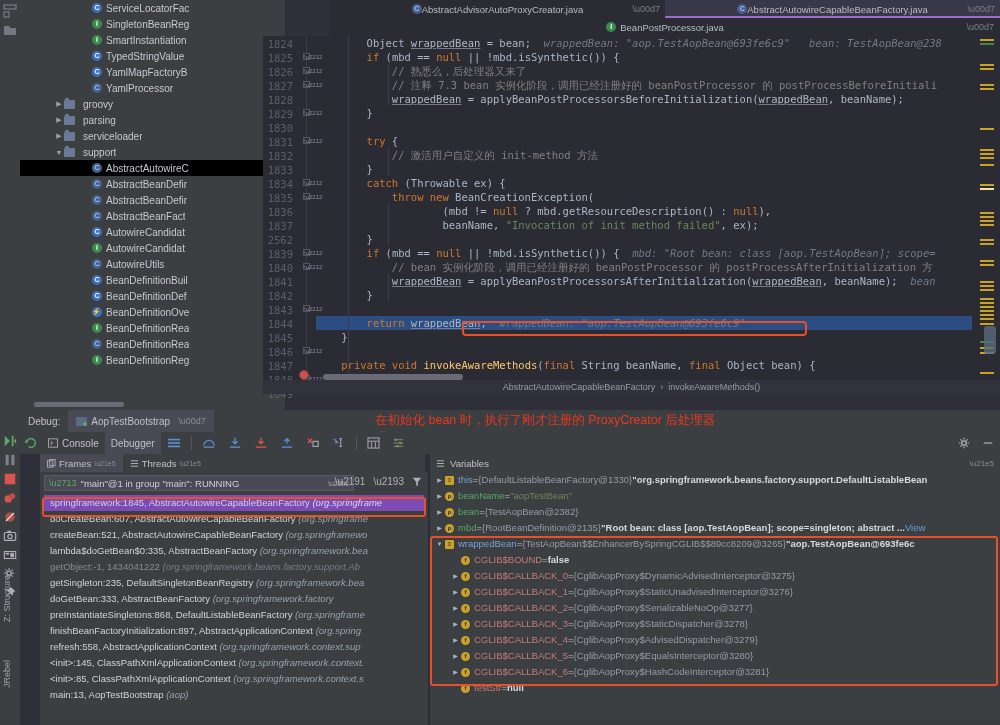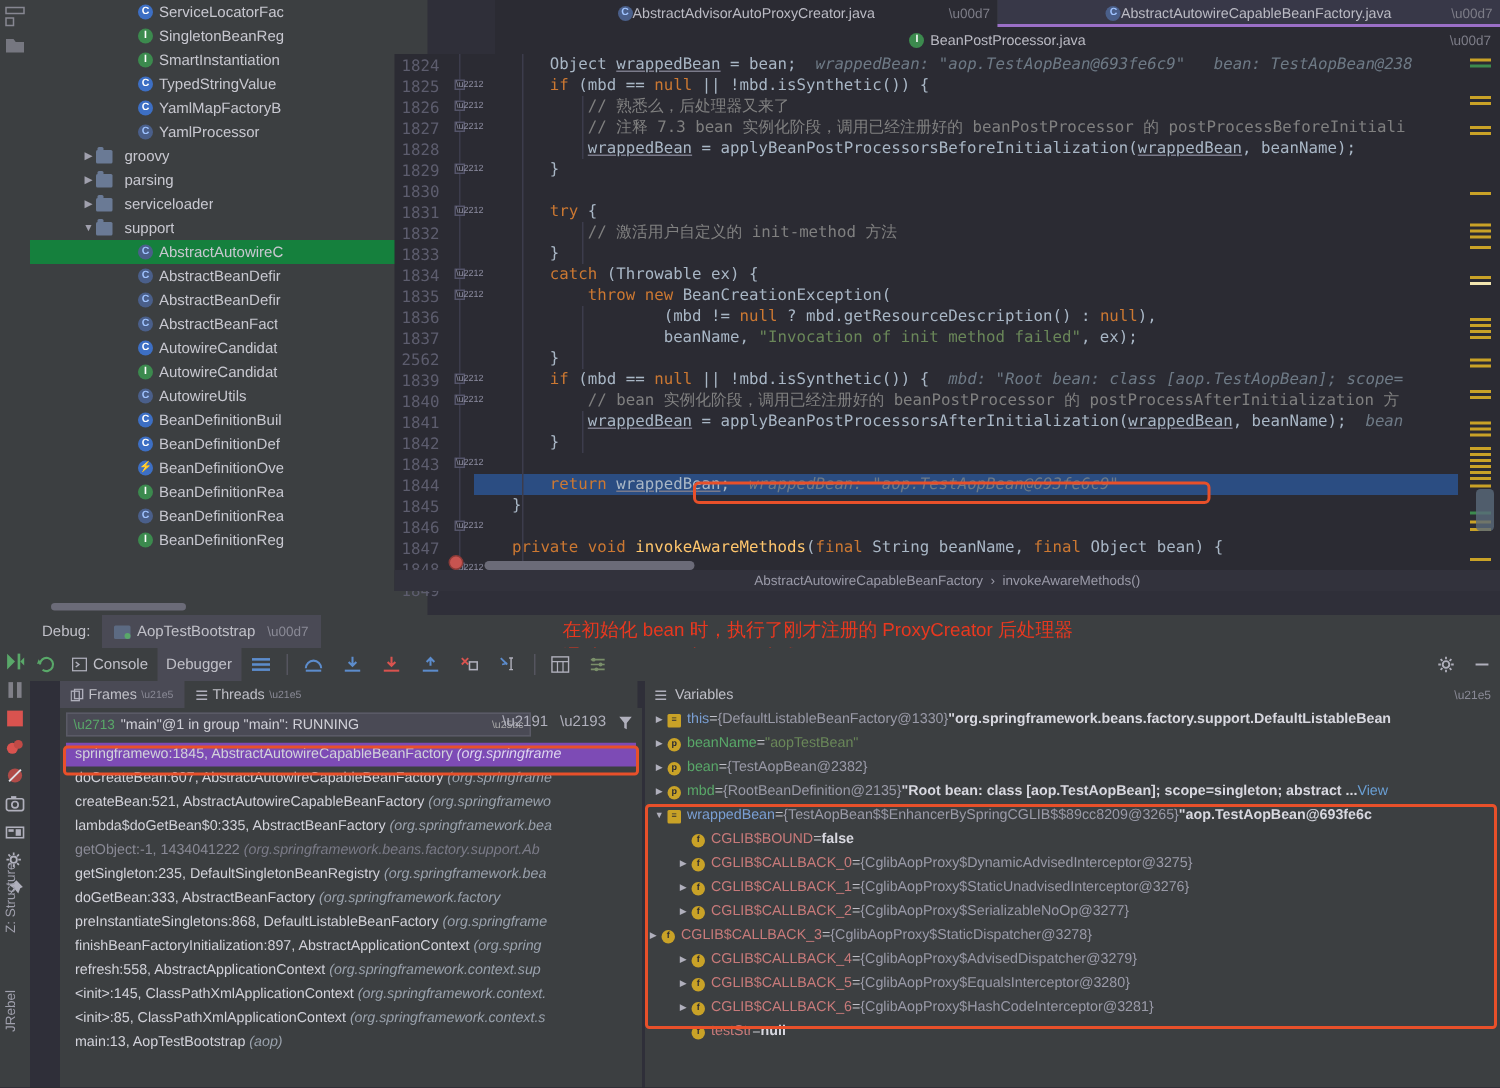--- a/index.html
+++ b/index.html
@@ -29,21 +29,21 @@
   .icon-c { background:#3d6fc4; }
   .icon-ci { background:#4a5f8a; color:#9fc3ff; }
   .icon-i { background:#3c8a4e; }
   .icon-a { background:#3d6fc4; }
 
   
   .projpanel { position:absolute; left:20px; top:0; width:265px; height:410px; background:#3c3f41; overflow:hidden; }
   .treelist { position:absolute; left:0; top:0; width:265px; }
   .treerow { height:16px; display:flex; align-items:center; font-size:10px; color:#c8c8d0;
              white-space:nowrap; padding-right:4px; }
-  .treerow.sel { background:#15803d; }
+  .treerow.sel { background:#000000; }
   .treerow .arrow { width:10px; font-size:7px; color:#a0a0ad; flex:none; text-align:center; }
   .treerow .ficon { width:11px; height:9px; background:#6a7a95; border-radius:1px; margin-right:4px; flex:none;
                     position:relative; }
   .treerow .ficon::before { content:""; position:absolute; left:1px; top:-2px; width:4px; height:2px; background:#6a7a95; border-radius:1px 1px 0 0;}
   .treerow .lbl { margin-left:4px; overflow:hidden; text-overflow:clip; }
   .tree-scroll-v { position:absolute; right:2px; top:55px; width:5px; height:40px; background:#6b6b78; border-radius:3px; }
   .tree-scroll-h { position:absolute; left:14px; bottom:3px; height:5px; width:90px; background:#6b6b78; border-radius:3px; }
 
   
   .leftstrip { position:absolute; left:0; top:0; width:20px; height:410px; background:#3c3f41; }
@@ -619,21 +619,21 @@
       <span class="caret">\u25bc</span>
     </div>
     <div class="framectl">
       <span>\u2191</span>
       <span>\u2193</span>
       <svg width="10" height="10" viewBox="0 0 12 12">
         <path d="M1 1h10l-4 5v5l-2-1V6z" fill="#b0b0bc"></path>
       </svg>
     </div>
     <div class="framelist" id="framelist">
-        <div class="framerow sel"><span>springframewo:1845, AbstractAutowireCapableBeanFactory </span><span class="pkg">(org.springframe</span></div>
+        <div class="framerow sel"><span>springframework:1845, AbstractAutowireCapableBeanFactory </span><span class="pkg">(org.springframe</span></div>
         <div class="framerow"><span>doCreateBean:607, AbstractAutowireCapableBeanFactory </span><span class="pkg">(org.springframe</span></div>
         <div class="framerow"><span>createBean:521, AbstractAutowireCapableBeanFactory </span><span class="pkg">(org.springframewo</span></div>
         <div class="framerow"><span>lambda$doGetBean$0:335, AbstractBeanFactory </span><span class="pkg">(org.springframework.bea</span></div>
         <div class="framerow dim"><span>getObject:-1, 1434041222 </span><span class="pkg">(org.springframework.beans.factory.support.Ab</span></div>
         <div class="framerow"><span>getSingleton:235, DefaultSingletonBeanRegistry </span><span class="pkg">(org.springframework.bea</span></div>
         <div class="framerow"><span>doGetBean:333, AbstractBeanFactory </span><span class="pkg">(org.springframework.factory</span></div>
         <div class="framerow"><span>preInstantiateSingletons:868, DefaultListableBeanFactory </span><span class="pkg">(org.springframe</span></div>
         <div class="framerow"><span>finishBeanFactoryInitialization:897, AbstractApplicationContext </span><span class="pkg">(org.spring</span></div>
         <div class="framerow"><span>refresh:558, AbstractApplicationContext </span><span class="pkg">(org.springframework.context.sup</span></div>
         <div class="framerow"><span>&lt;init&gt;:145, ClassPathXmlApplicationContext </span><span class="pkg">(org.springframework.context.</span></div>
@@ -712,21 +712,21 @@
           <span> = </span>
           <span class="vval">{CglibAopProxy$StaticUnadvisedInterceptor@3276}</span>
         </div>
         <div class="varrow" style="padding-left: 20px;">
           <span class="tri">▶</span>
           <span class="vicon field">f</span>
           <span class="vname field">CGLIB$CALLBACK_2</span>
           <span> = </span>
           <span class="vval">{CglibAopProxy$SerializableNoOp@3277}</span>
         </div>
-        <div class="varrow" style="">
+        <div class="varrow" style="padding-left: 20px;">
           <span class="tri">▶</span>
           <span class="vicon field">f</span>
           <span class="vname field">CGLIB$CALLBACK_3</span>
           <span> = </span>
           <span class="vval">{CglibAopProxy$StaticDispatcher@3278}</span>
         </div>
         <div class="varrow" style="padding-left: 20px;">
           <span class="tri">▶</span>
           <span class="vicon field">f</span>
           <span class="vname field">CGLIB$CALLBACK_4</span>

